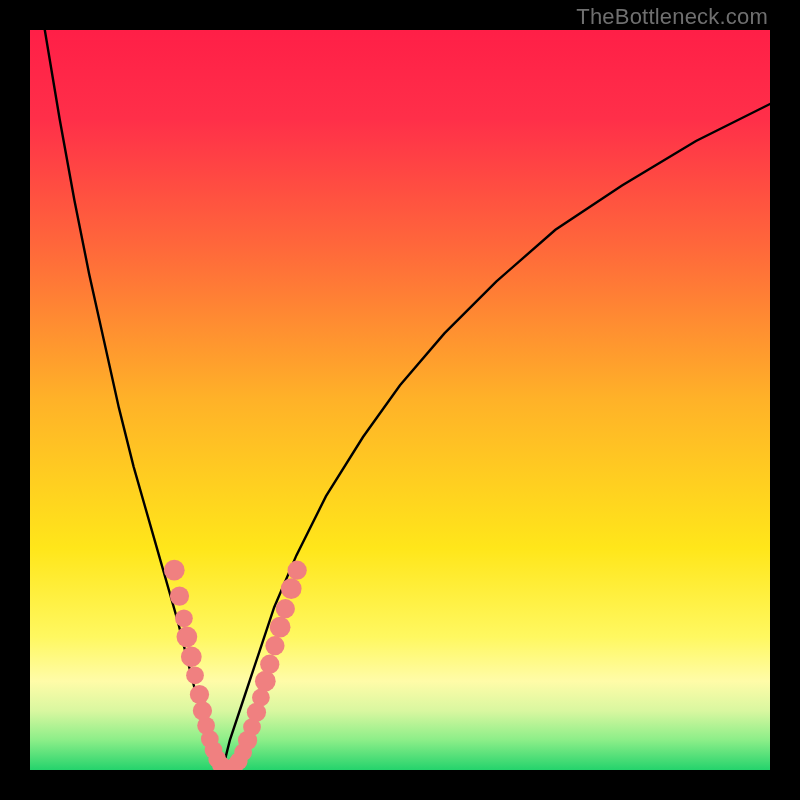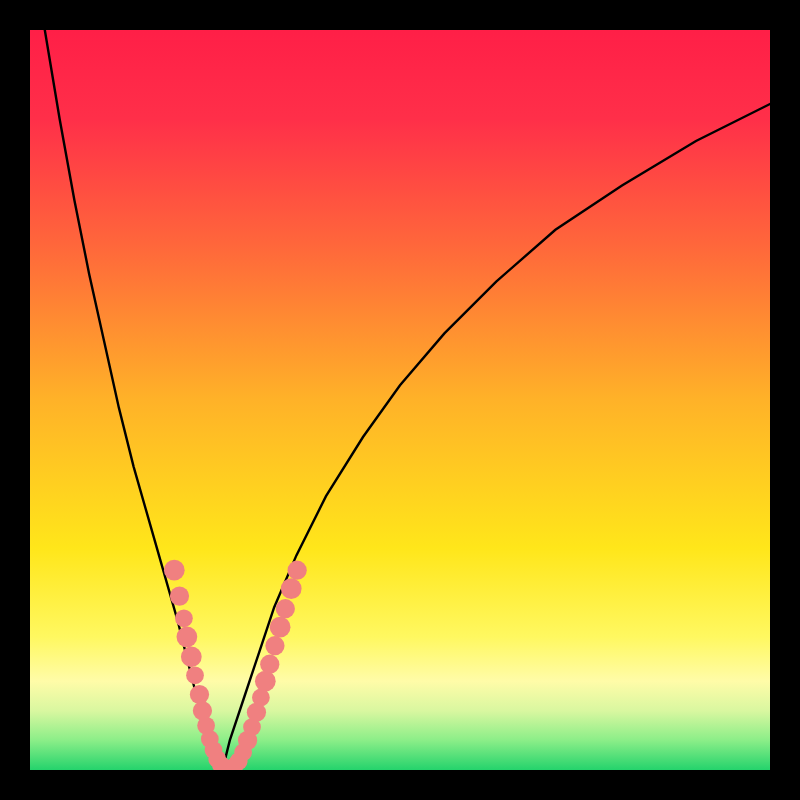--- a/index.html
+++ b/index.html
@@ -105,13 +105,14 @@
           <circle cx="239.76" cy="634.18" r="9.62" fill="#f08080" stroke="#d46a6a" stroke-width="0"></circle>
           <circle cx="244.94" cy="615.68" r="9.62" fill="#f08080" stroke="#d46a6a" stroke-width="0"></circle>
           <circle cx="250.12" cy="597.18" r="10.36" fill="#f08080" stroke="#d46a6a" stroke-width="0"></circle>
           <circle cx="255.30" cy="578.68" r="9.62" fill="#f08080" stroke="#d46a6a" stroke-width="0"></circle>
           <circle cx="261.22" cy="558.70" r="10.36" fill="#f08080" stroke="#d46a6a" stroke-width="0"></circle>
           <circle cx="267.14" cy="540.20" r="9.62" fill="#f08080" stroke="#d46a6a" stroke-width="0"></circle>
         </g>
     </svg>
   </div>
 
+  <div class="watermark">TheBottleneck.com</div>
 </div>
 
 </body></html>

